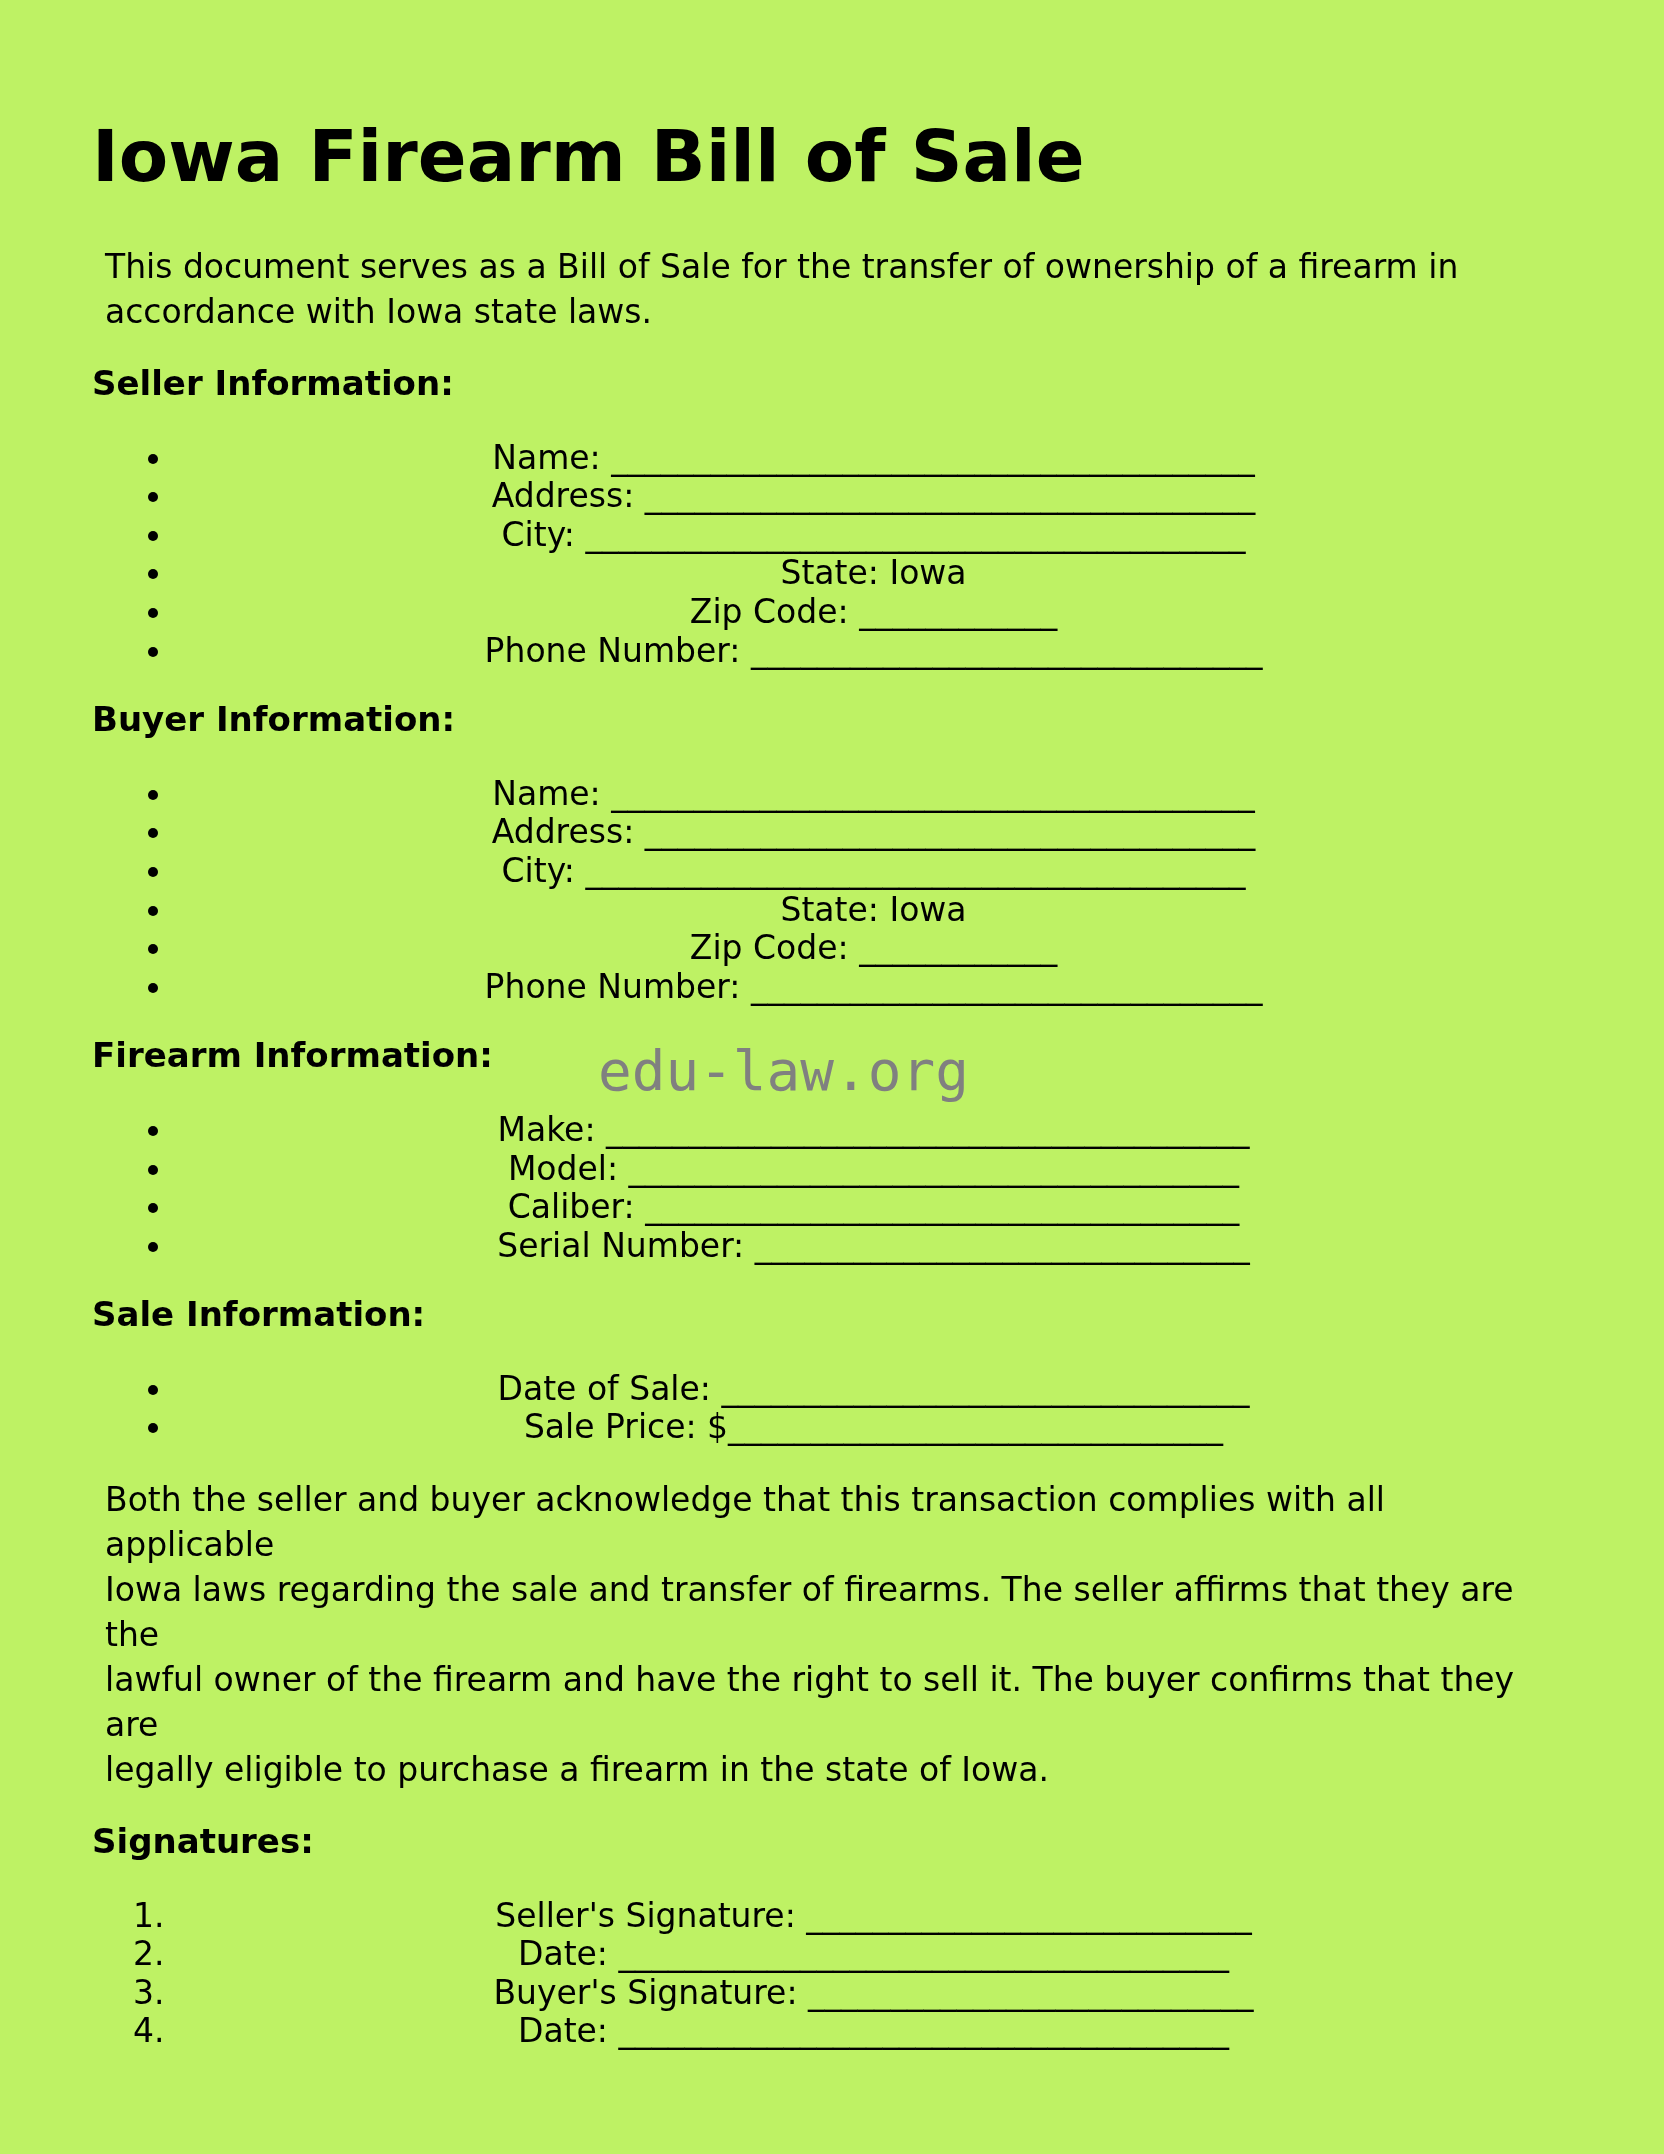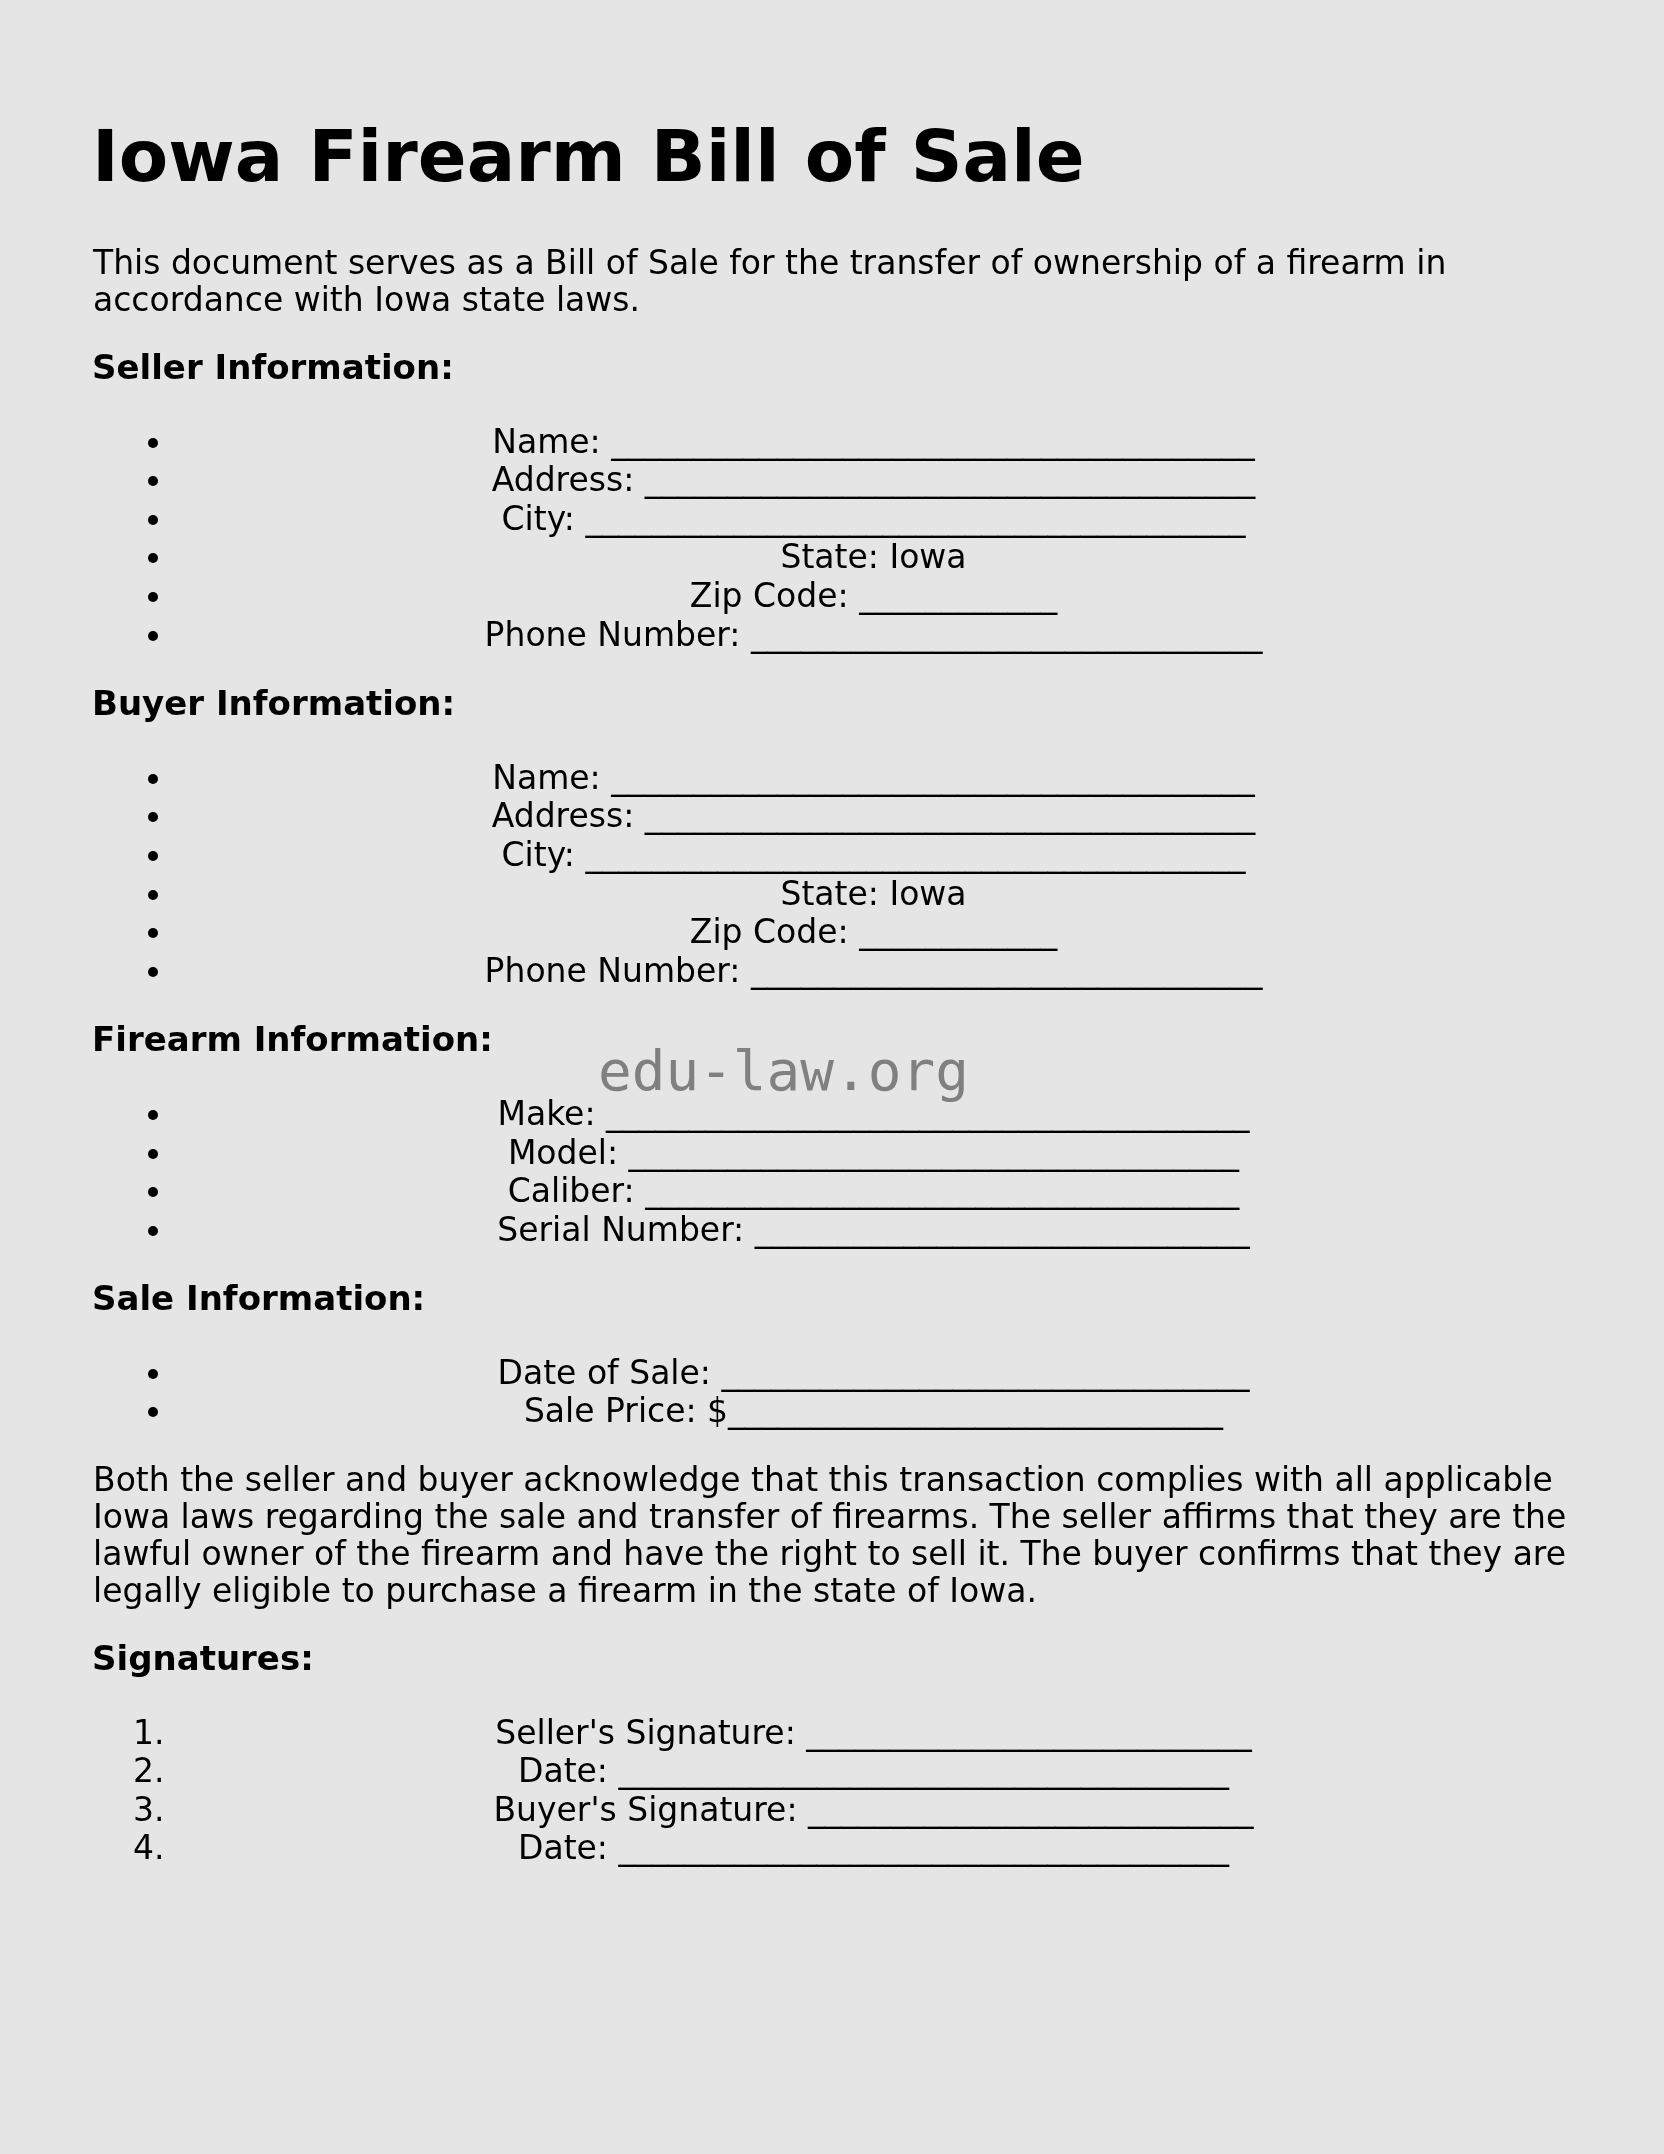--- a/index.html
+++ b/index.html
@@ -13,32 +13,32 @@
     color: #000000;
     font-family: "DejaVu Sans", "Liberation Sans", sans-serif;
   }
   .page {
     position: relative;
     width: 1664px;
     height: 2154px;
     box-sizing: border-box;
     padding: 114px 92px 0 92px;
     overflow: hidden;
-    background: #e5e5e5;
+    background: #bef264;
   }
   h1.doc-title {
     font-size: 72px;
     line-height: 84px;
     font-weight: bold;
     margin: 0 0 46px 0;
   }
   p.para {
     font-size: 33px;
-    line-height: 37px;
-    margin: 30px 1px;
+    line-height: 45px;
+    margin: 30px 13px;
     white-space: pre-line;
   }
   p.section-heading {
     font-size: 34px;
     line-height: 38.6px;
     font-weight: bold;
     margin: 22px 0;
   }
   ul.field-list, ol.field-list {
     font-size: 33px;

